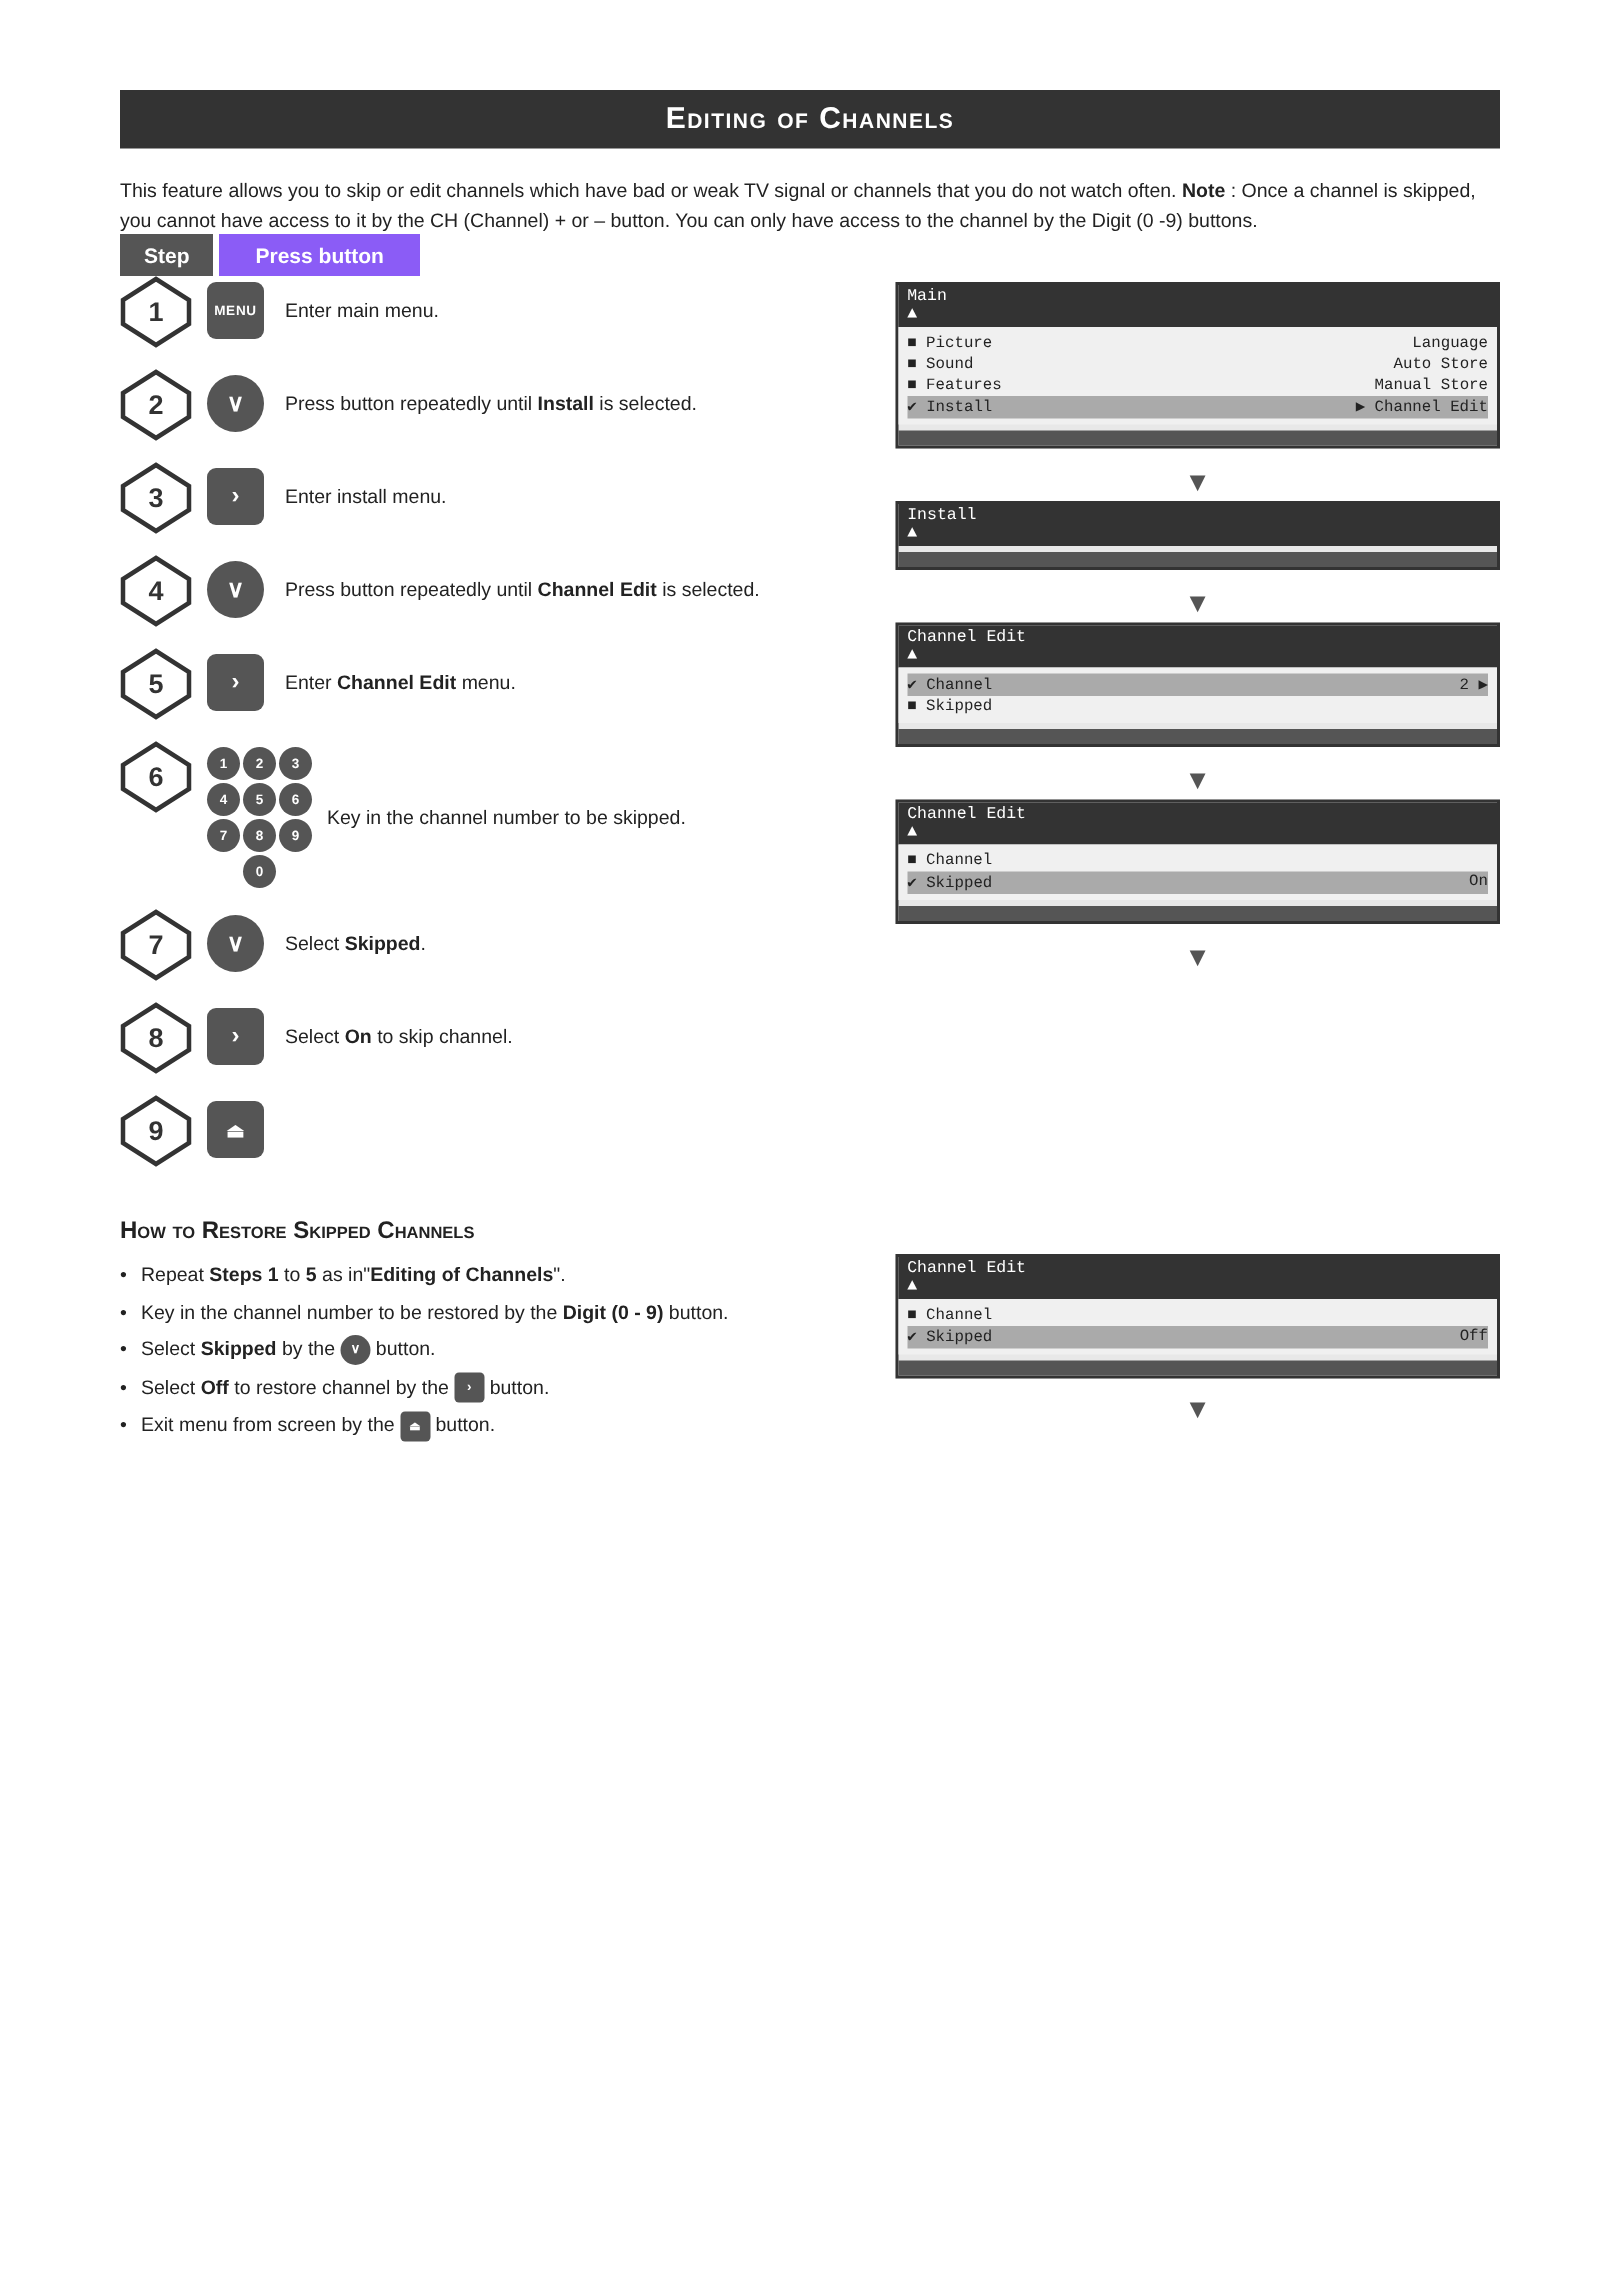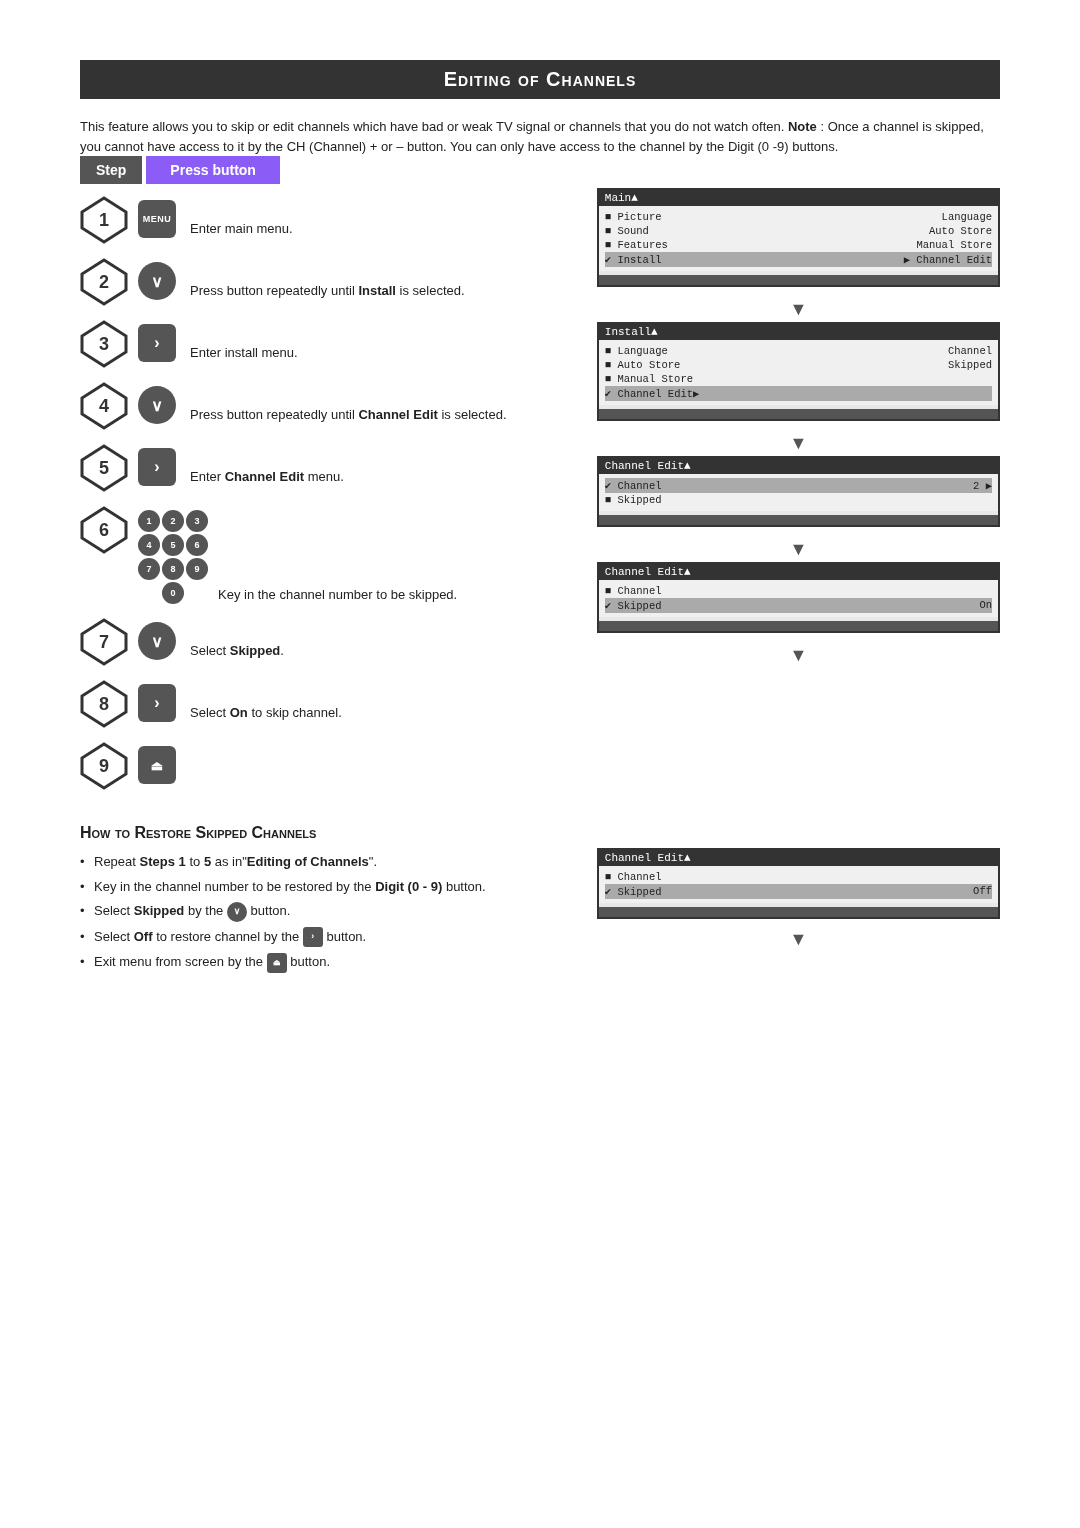--- a/index.html
+++ b/index.html
@@ -45,21 +45,20 @@
       flex: 0.9;
       display: flex;
       flex-direction: column;
       gap: 0;
     }
 
     
     .table-header {
       display: flex;
       gap: 0;
-      margin-bottom: 12px;
     }
 
     .header-step {
       background: #555;
       color: #fff;
       font-weight: bold;
       font-size: 14px;
       padding: 6px 16px;
       margin-right: 4px;
     }
@@ -133,21 +132,21 @@
       border-radius: 6px;
     }
 
     .btn-icon.tv-btn {
       border-radius: 6px;
       font-size: 12px;
     }
 
     .step-content {
       display: flex;
-      align-items: flex-end;
+      align-items: center;
       gap: 10px;
       flex: 1;
       padding-top: 4px;
     }
 
     .step-text {
       font-size: 13px;
       line-height: 1.5;
       flex: 1;
     }
@@ -182,20 +181,21 @@
       font-family: 'Courier New', Courier, monospace;
       font-size: 11px;
     }
 
     .screen-header-bar {
       background: #333;
       color: #fff;
       padding: 2px 6px;
       font-size: 11px;
       display: flex;
+      flex-direction: column;
     }
 
     .screen-body {
       padding: 4px 6px;
       background: #f0f0f0;
     }
 
     .screen-row {
       display: flex;
       justify-content: space-between;
@@ -465,38 +465,20 @@
       <div class="screen-footer"></div>
     </div>
 
     <div class="arrow-down">▼</div>
 
     <div class="screen-box">
       <div class="screen-header-bar">
         <span>Install</span>
         <span>▲</span>
       </div>
-      <div class="screen-body">
-        <div class="screen-row">
-            <span>■ Language</span>
-            <span>Channel</span>
-          </div>
-        <div class="screen-row">
-            <span>■ Auto Store</span>
-            <span>Skipped</span>
-          </div>
-        <div class="screen-row">
-            <span>■ Manual Store</span>
-            <span></span>
-          </div>
-        <div class="screen-row highlighted">
-            <span>✔ Channel Edit▶</span>
-            <span></span>
-          </div>
-      </div>
       <div class="screen-footer"></div>
     </div>
 
     <div class="arrow-down">▼</div>
 
     <div class="screen-box">
       <div class="screen-header-bar">
         <span>Channel Edit</span>
         <span>▲</span>
       </div>

